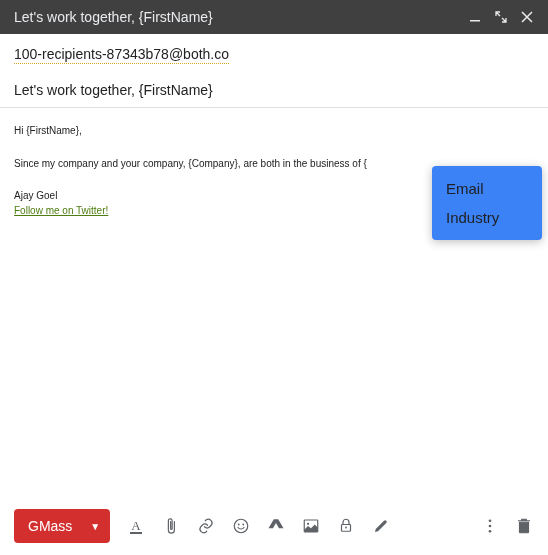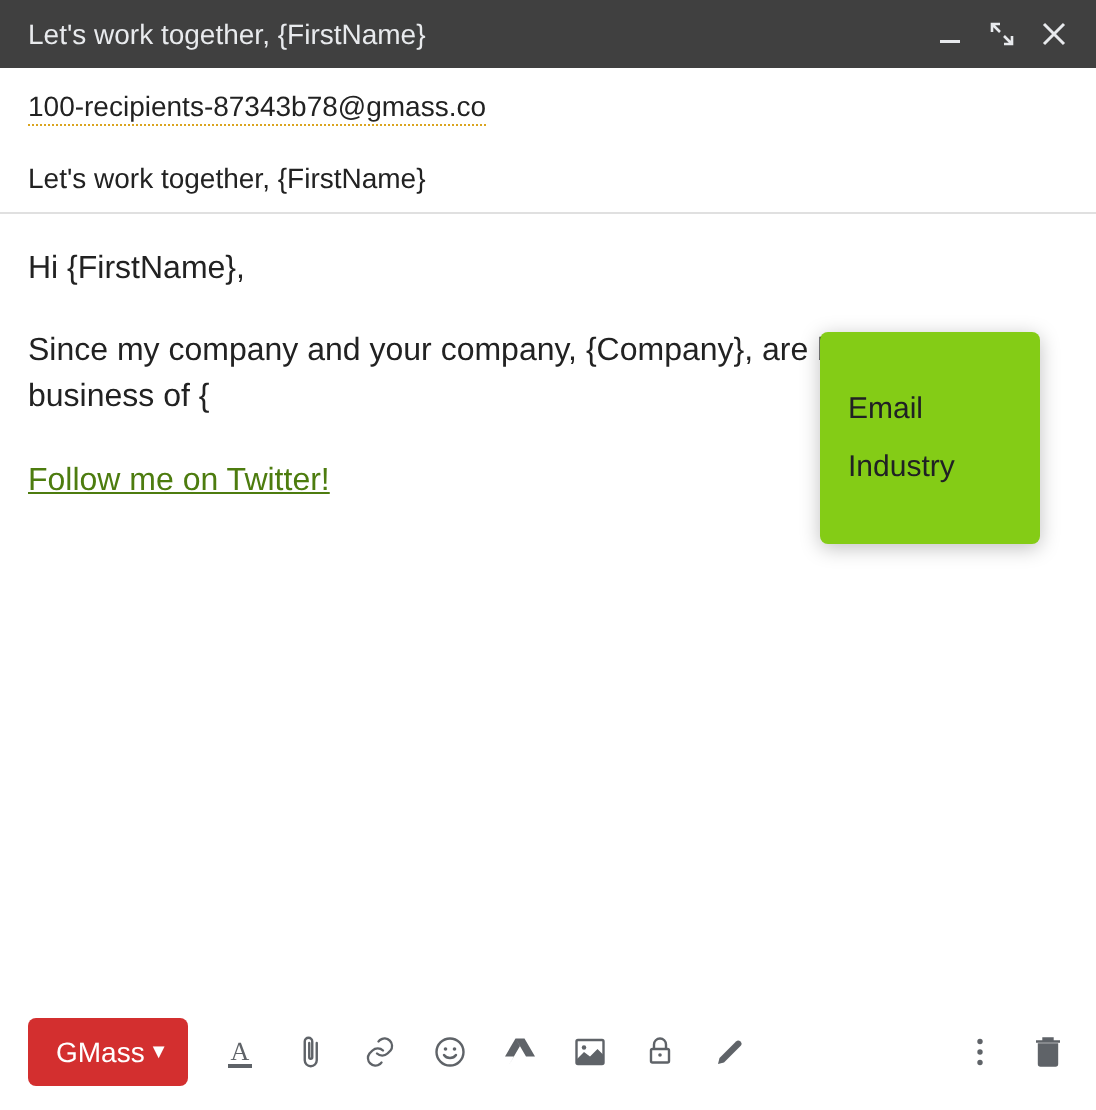--- a/index.html
+++ b/index.html
@@ -4,29 +4,29 @@
   <style>
     * { margin: 0; padding: 0; box-sizing: border-box; }
     body { font-family: Arial, sans-serif; width: 548px; height: 555px; background: #fff; position: relative; }
     .header { background: #404040; color: #e8eaed; padding: 9px 14px; display: flex; align-items: center; font-size: 14px; }
     .header-title { flex: 1; font-weight: 400; }
     .header-icons { display: flex; gap: 12px; }
     .header-icon { cursor: pointer; display: inline-flex; align-items: center; justify-content: center; width: 14px; height: 14px; }
     .recipients { padding: 11px 14px 6px; }
     .recipients-text { font-size: 14px; color: #222; border-bottom: 1px dotted #daa520; padding-bottom: 1px; display: inline-block; }
     .subject { padding: 12px 14px 9px; border-bottom: 1px solid #e0e0e0; font-size: 14px; color: #222; }
-    .body-area { padding: 16px 14px; font-size: 16px; color: #222; line-height: 1.45; }
+    .body-area { padding: 16px 14px; font-size: 10px; color: #222; line-height: 1.45; }
     .body-paragraph { margin-bottom: 18px; }
     .signature-name { margin-top: 5px; }
     .twitter-link { color: #4d7c0f; text-decoration: underline; cursor: pointer; }
-    .autocomplete { position: absolute; top: 166px; left: 410px; background: #84cc16; box-shadow: 0 2px 10px rgba(0,0,0,0.25); border-radius: 4px; padding: 24px 0; min-width: 110px; z-index: 10; }
+    .autocomplete { position: absolute; top: 166px; left: 432px; background: #3b82f6; box-shadow: 0 2px 10px rgba(0,0,0,0.25); border-radius: 4px; padding: 8px 0; min-width: 110px; z-index: 10; }
     .autocomplete-item { padding: 6px 14px; font-size: 15px; color: #202124; cursor: pointer; }
     .autocomplete-item.selected { background: #f0f0f0; border-left: 3px solid #1a73e8; padding-left: 11px; }
     .toolbar { position: absolute; bottom: 0; left: 0; right: 0; padding: 10px 14px 12px; display: flex; align-items: center; }
-    .gmass-btn { background: #d32f2f; color: #fff; border: none; border-radius: 4px; padding: 9px 10px 9px 14px; font-size: 14px; font-weight: 500; cursor: pointer; display: inline-flex; align-items: center; gap: 2px; }
+    .gmass-btn { background: #d32f2f; color: #fff; border: none; border-radius: 4px; padding: 9px 10px 9px 14px; font-size: 14px; font-weight: 500; cursor: pointer; display: inline-flex; align-items: center; gap: 18px; }
     .gmass-arrow { font-size: 10px; }
     .toolbar-icons { display: flex; align-items: center; gap: 15px; margin-left: 16px; color: #5f6368; }
     .toolbar-icon { cursor: pointer; display: inline-flex; align-items: center; justify-content: center; width: 20px; height: 20px; }
     .toolbar-right { margin-left: auto; display: flex; align-items: center; gap: 14px; color: #5f6368; }
     .toolbar-right .toolbar-icon { width: 20px; height: 20px; }
     svg { display: block; }
   </style>
 </head>
 <body>
 
@@ -45,28 +45,29 @@
     </span>
     <span class="header-icon">
       <svg width="12" height="12" viewBox="0 0 12 12">
           <path d="M1 1 L11 11 M11 1 L1 11" stroke="#e8eaed" stroke-width="1.5"></path>
         </svg>
     </span>
   </div>
 </div>
 
 <div class="recipients">
-  <span class="recipients-text">100-recipients-87343b78@gmass.co</span>
+  <span class="recipients-text">100-recipients-87343b78@both.co</span>
 </div>
 
 <div class="subject">Let's work together, {FirstName}</div>
 
 <div class="body-area">
   <div class="body-paragraph">Hi {FirstName},</div>
   <div class="body-paragraph">Since my company and your company, {Company}, are both in the business of {</div>
+  <div class="signature-name">Ajay Goel</div>
   <a class="twitter-link">Follow me on Twitter!</a>
 </div>
 
 <div class="autocomplete">
   <div class="autocomplete-item">Email</div>
   <div class="autocomplete-item">Industry</div>
 </div>
 
 <div class="toolbar">
   <button class="gmass-btn">

